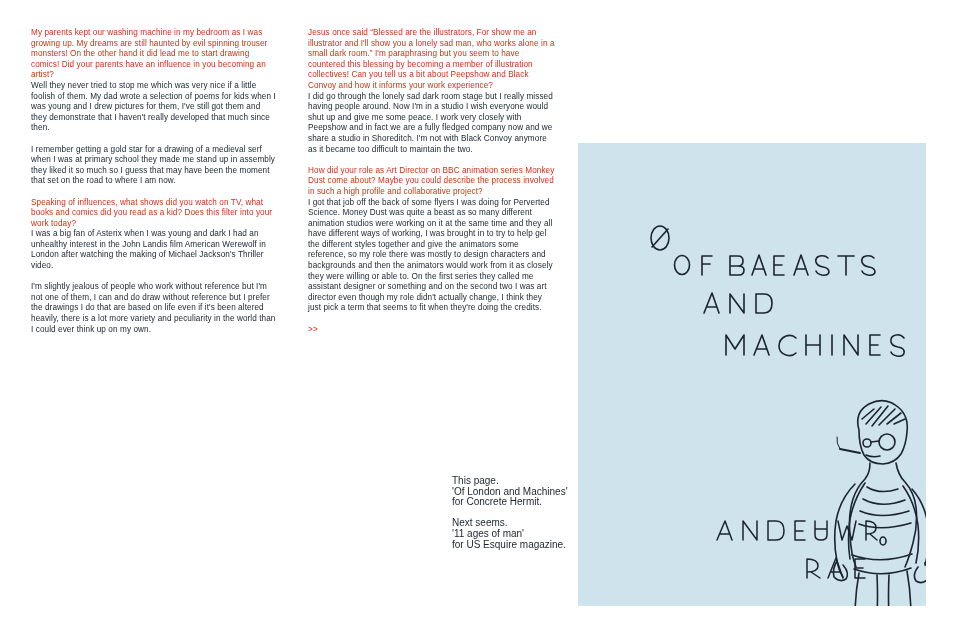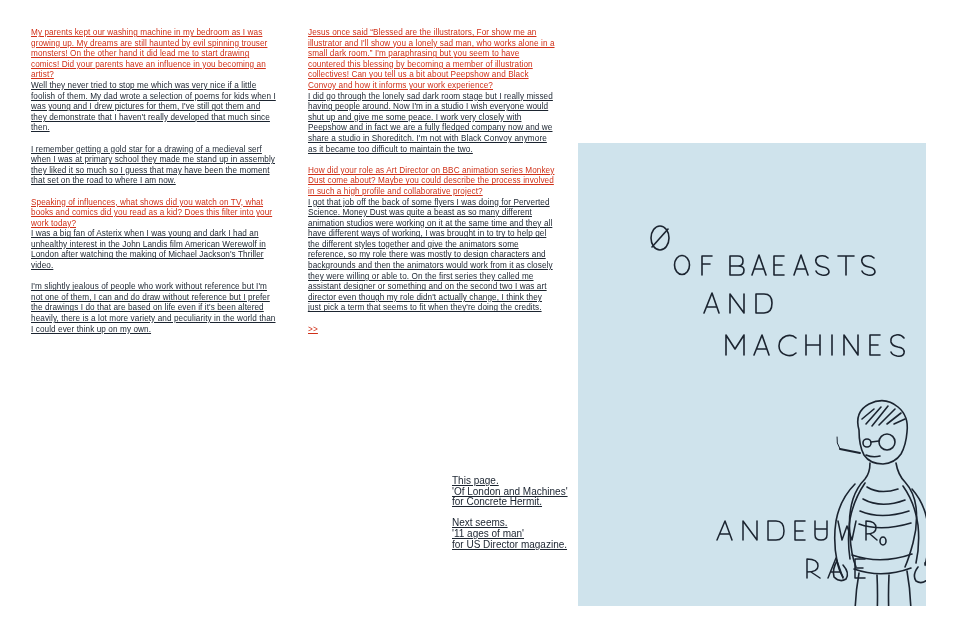--- a/index.html
+++ b/index.html
@@ -34,21 +34,21 @@
   .q {
     color: #d03018;
     margin: 0 0 0 0;
   }
   .a {
     color: #1b2430;
     margin: 0 0 0 0;
   }
   .gap { height: 10.6px; }
 
-  p { margin: 0; text-decoration: underline; }
+  p { margin: 0; }
 
   .arrow {
     color: #d03018;
     font-size: 8.2px;
     line-height: 10.6px;
     letter-spacing: 0.02em;
   }
 
   
   .plate {
@@ -112,21 +112,21 @@
 
   <div class="caption">
     <div class="blk">
       <p>This page.</p>
       <p>'Of London and Machines'</p>
       <p>for Concrete Hermit.</p>
     </div>
     <div class="blk">
       <p>Next seems.</p>
       <p>'11 ages of man'</p>
-      <p>for US Director magazine.</p>
+      <p>for US Esquire magazine.</p>
     </div>
   </div>
 
   <div class="plate">
     <div class="plate-inner">
       <svg width="348" height="463" viewBox="0 0 348 463" xmlns="http://www.w3.org/2000/svg">
         <g fill="none" stroke="#1b2430" stroke-width="1.6" stroke-linecap="round" stroke-linejoin="round">
 
           <ellipse cx="82" cy="95" rx="9" ry="12"></ellipse>
           <line x1="74" y1="104" x2="90" y2="86"></line>

